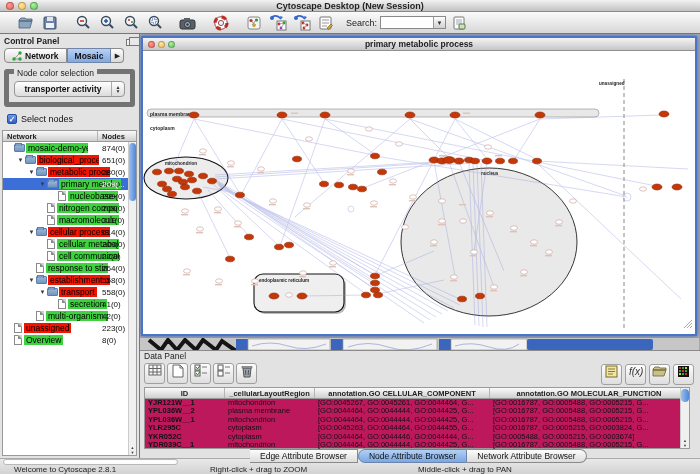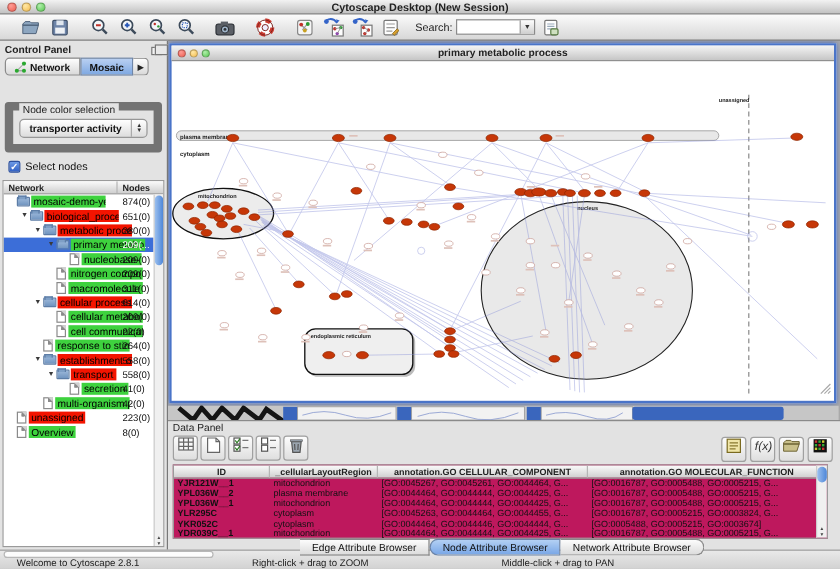--- a/index.html
+++ b/index.html
@@ -26,21 +26,21 @@
 .main{display:flex;height:424px}
 .cp{width:140px;background:#e3e3e3;border-right:1px solid #787878;display:flex;flex-direction:column}
 .cp-header{height:12px;display:flex;align-items:flex-end;justify-content:space-between;padding:0 4px;font-size:8.5px;font-weight:bold;color:#222}
 .float-icon{width:9px;height:7px;border:1px solid #777;background:#f2f2f2;position:relative}
 .float-icon:before{content:"";position:absolute;left:2px;top:-3px;width:9px;height:7px;border:1px solid #777;background:#e8e8e8}
 .cp-tabs{display:flex;align-items:center;padding:2px 2px 2px 4px}
 .tab{height:15px;display:flex;align-items:center;gap:3px;padding:0 7px;font-size:8.5px;border:1px solid #8b8b8b;background:linear-gradient(#fdfdfd,#d9d9d9)}
 .tab.first{border-radius:4px 0 0 4px}
 .tab.selected{background:linear-gradient(#b9d0f2,#7fa9e2);border-color:#6f86a8}
 .tab-more{width:13px;height:15px;border:1px solid #8b8b8b;border-left:0;border-radius:0 4px 4px 0;background:linear-gradient(#fdfdfd,#d9d9d9);display:flex;align-items:center;justify-content:center;font-size:7px;color:#222}
-.groupbox{margin:20px 4px 2px;border:7px solid #737373;border-radius:3px;padding:7px 5px 5px;position:relative}
+.groupbox{margin:4px 4px 2px;border:5px solid #737373;border-radius:3px;padding:7px 5px 5px;position:relative}
 .groupbox .gb-label{position:absolute;top:-6px;left:5px;background:#e3e3e3;padding:0 3px;font-size:8.5px;color:#222}
 .dropdown{height:16px;border:1px solid #979797;border-radius:4px;background:linear-gradient(#ffffff,#dcdcdc);display:flex;align-items:center}
 .dropdown .dval{flex:1;text-align:center;font-size:8.5px;font-weight:bold;color:#111}
 .stepper{width:13px;height:14px;border-left:1px solid #aaa;display:flex;flex-direction:column;align-items:center;justify-content:center;font-size:5px;line-height:4px;color:#333}
 .checkbox-row{display:flex;align-items:center;gap:4px;padding:5px 7px 4px;font-size:9px}
 .checkbox{width:10px;height:10px;border-radius:2px;background:linear-gradient(#6d9ae6,#2f5fc4);border:1px solid #2a4f9e;color:#fff;font-size:8px;line-height:9px;text-align:center;font-weight:bold}
 .tree-wrap{flex:1;margin:2px;border:1px solid #9a9a9a;background:#fff;position:relative;overflow:hidden}
 .tree-header{height:11px;display:flex;background:linear-gradient(#fafafa,#cfcfcf);border-bottom:1px solid #999;font-size:7.5px;font-weight:bold;color:#222}
 .tree-header .c1{width:95px;padding:1px 0 0 4px;border-right:1px solid #b5b5b5}
 .tree-header .c2{flex:1;padding:1px 0 0 4px}

